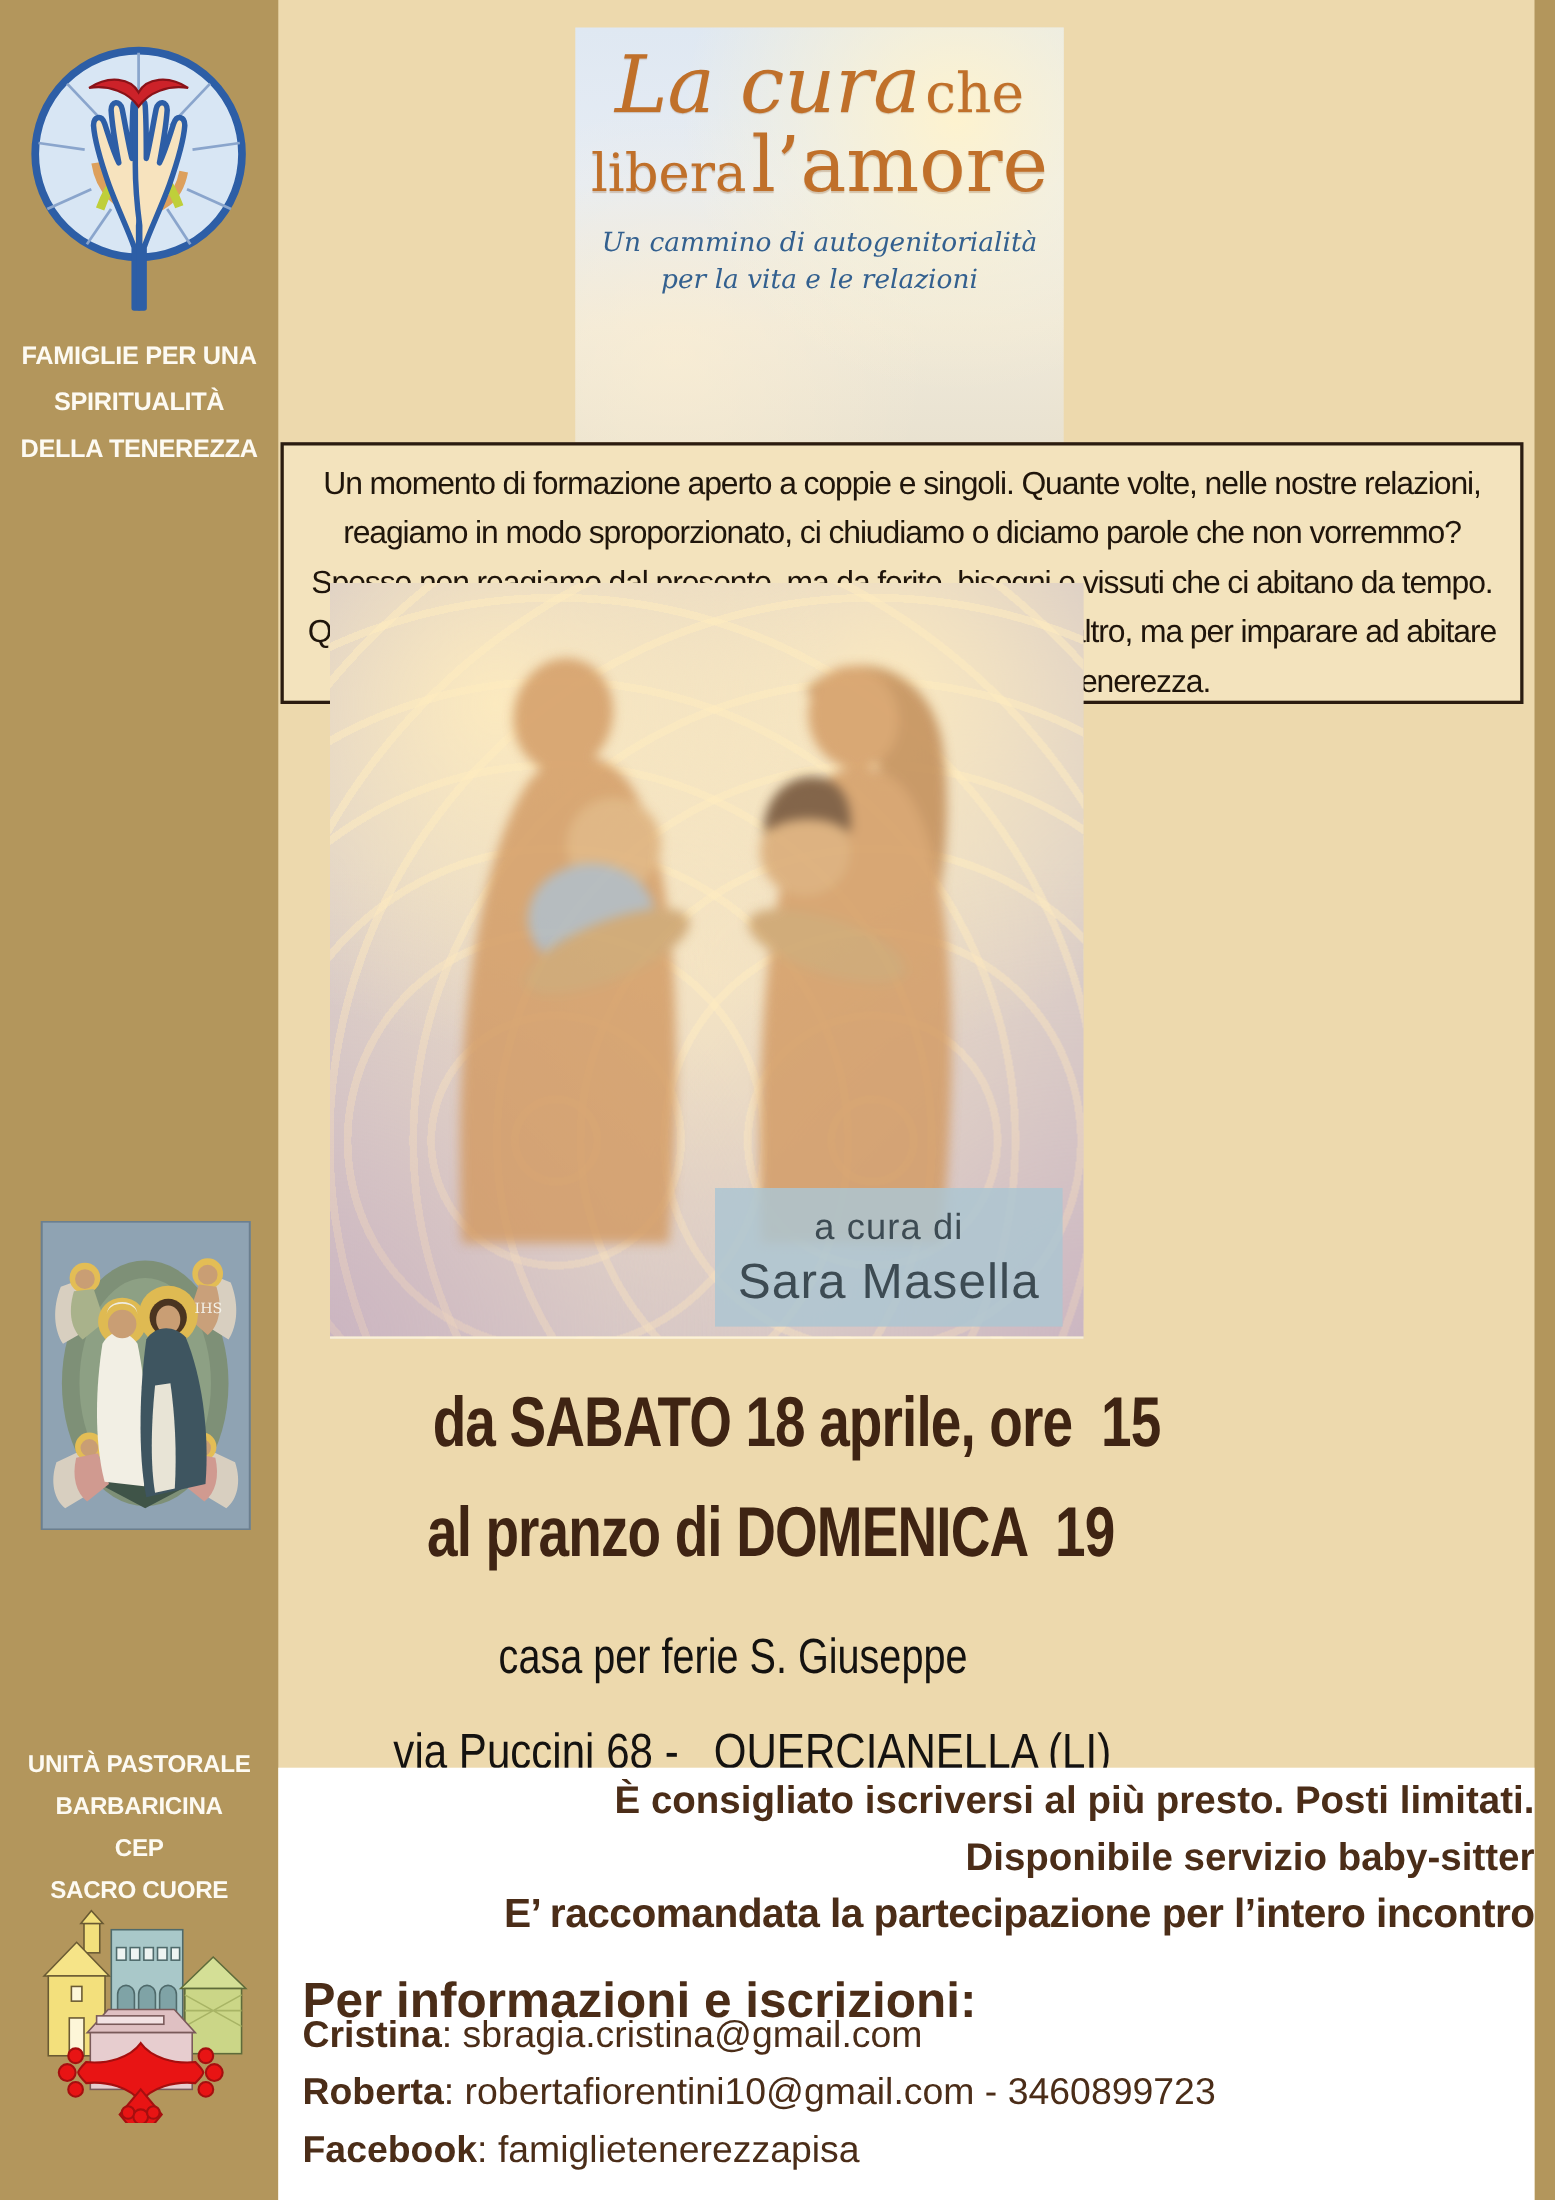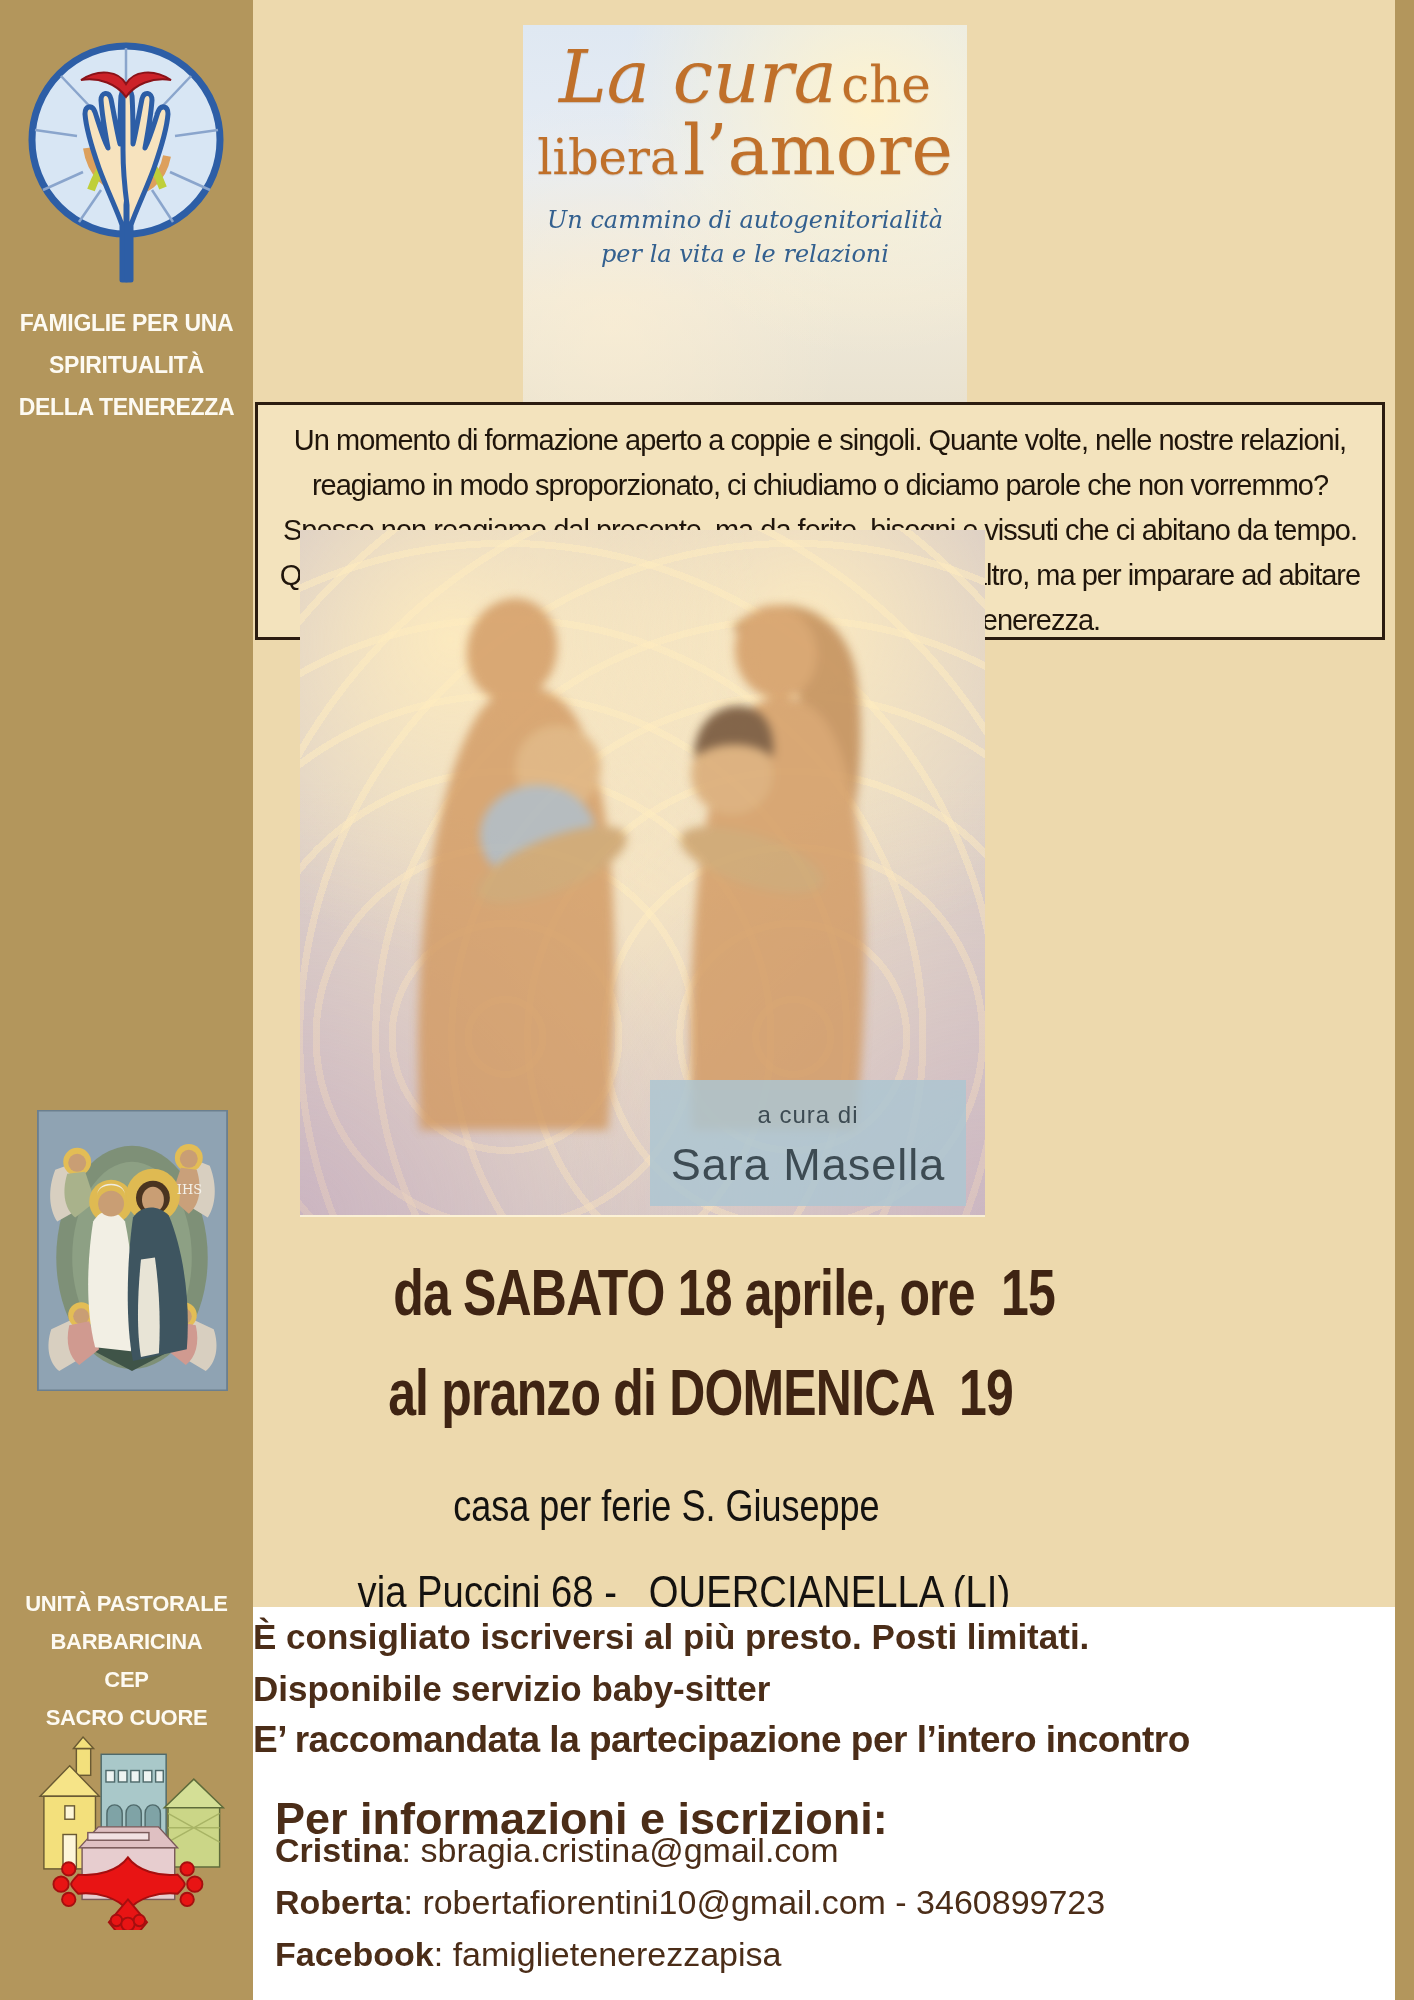--- a/index.html
+++ b/index.html
@@ -53,35 +53,35 @@
       radial-gradient(circle at 74% 14%, rgba(255,236,190,.85), rgba(255,236,190,0) 42%),
       radial-gradient(circle at 0% 100%, rgba(198,165,185,.5), rgba(198,165,185,0) 45%),
       radial-gradient(circle at 100% 100%, rgba(198,165,185,.45), rgba(198,165,185,0) 45%),
       repeating-radial-gradient(circle at 30% 74%, rgba(255,244,210,0) 0 34px, rgba(255,236,192,.5) 34px 41px, rgba(255,244,210,0) 41px 76px),
       repeating-radial-gradient(circle at 72% 74%, rgba(255,244,210,0) 0 34px, rgba(255,236,192,.5) 34px 41px, rgba(255,244,210,0) 41px 76px),
       radial-gradient(circle at 50% 52%, #f4e3c3 0%, #e2d6c9 55%, #cfc4c9 100%);}
   .figures{position:absolute;inset:0;}
   .curator{position:absolute;left:350px;top:550px;width:316px;height:126px;
     background:rgba(173,198,209,.85);display:flex;flex-direction:column;align-items:center;
     justify-content:center;color:#3d4b53;}
-  .curator-label{font-size:24px;line-height:44px;letter-spacing:1px;text-align:center;}
+  .curator-label{font-size:33px;line-height:44px;letter-spacing:1px;text-align:center;}
   .curator-name{font-size:45px;line-height:56px;letter-spacing:1px;}
 
   
   .date-line,.venue-line{position:absolute;left:20px;width:760px;text-align:center;white-space:pre;}
   .date-line .cond{display:inline-block;transform:scaleX(.78);transform-origin:center;
     font-weight:bold;font-size:64px;color:#3f2413;letter-spacing:-1px;}
   .d1{top:1238px;} .d2{top:1338px;}
   .venue-line .cond{display:inline-block;transform-origin:center;color:#141210;font-size:45px;}
   .v1{top:1462px;} .v1 .cond{transform:scaleX(.8);}
   .v2{top:1548px;} .v2 .cond{transform:scaleX(.85);}
 
   
   .band{position:absolute;left:0;top:1607px;width:1142px;height:393px;background:#ffffff;color:#4b2d18;}
-  .band .note{position:absolute;left:0;width:1142px;text-align:left;font-weight:bold;}
+  .band .note{position:absolute;left:0;width:1142px;text-align:right;font-weight:bold;}
   .n1{top:10px;font-size:35px;}
   .n2{top:62px;font-size:35px;}
   .n3{top:112px;font-size:37px;letter-spacing:-0.5px;}
   .band-heading{position:absolute;left:22px;top:158px;font-weight:bold;font-size:45px;margin-top:28px;}
   .contact{position:absolute;left:22px;white-space:nowrap;font-size:34px;}
   .c1{top:224px;} .c2{top:276px;} .c3{top:328px;}
   .contact .lbl{font-weight:bold;}
   .contact .val{font-weight:normal;}
 </style>
 </head>

